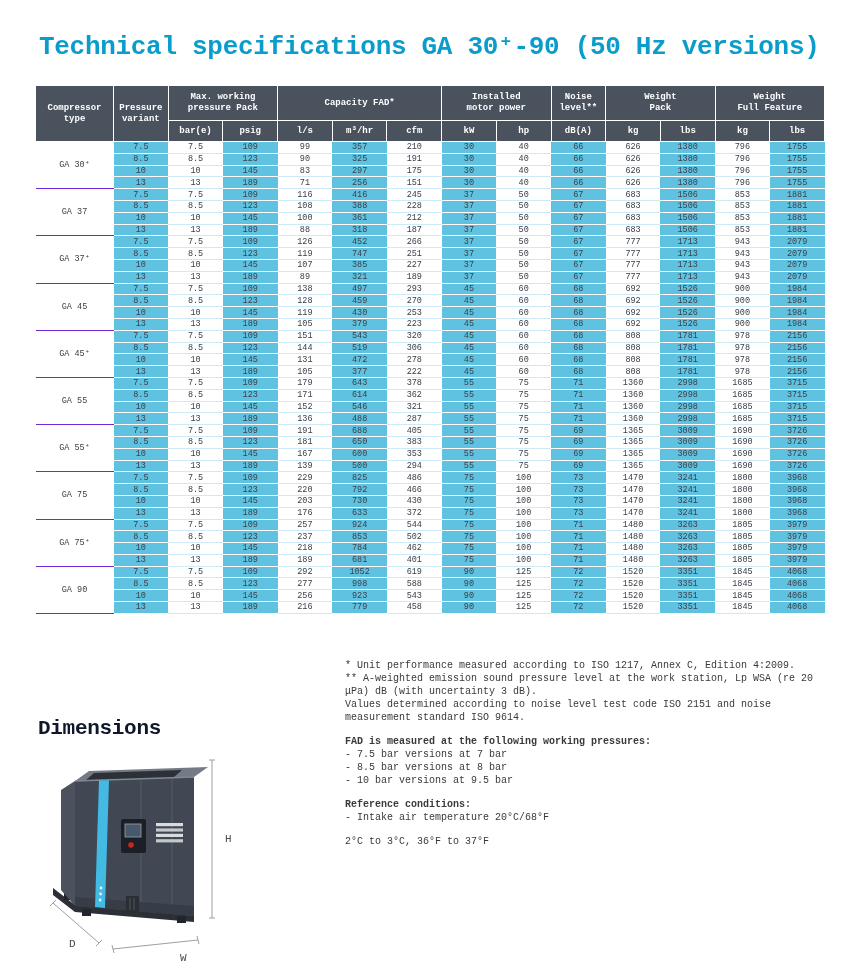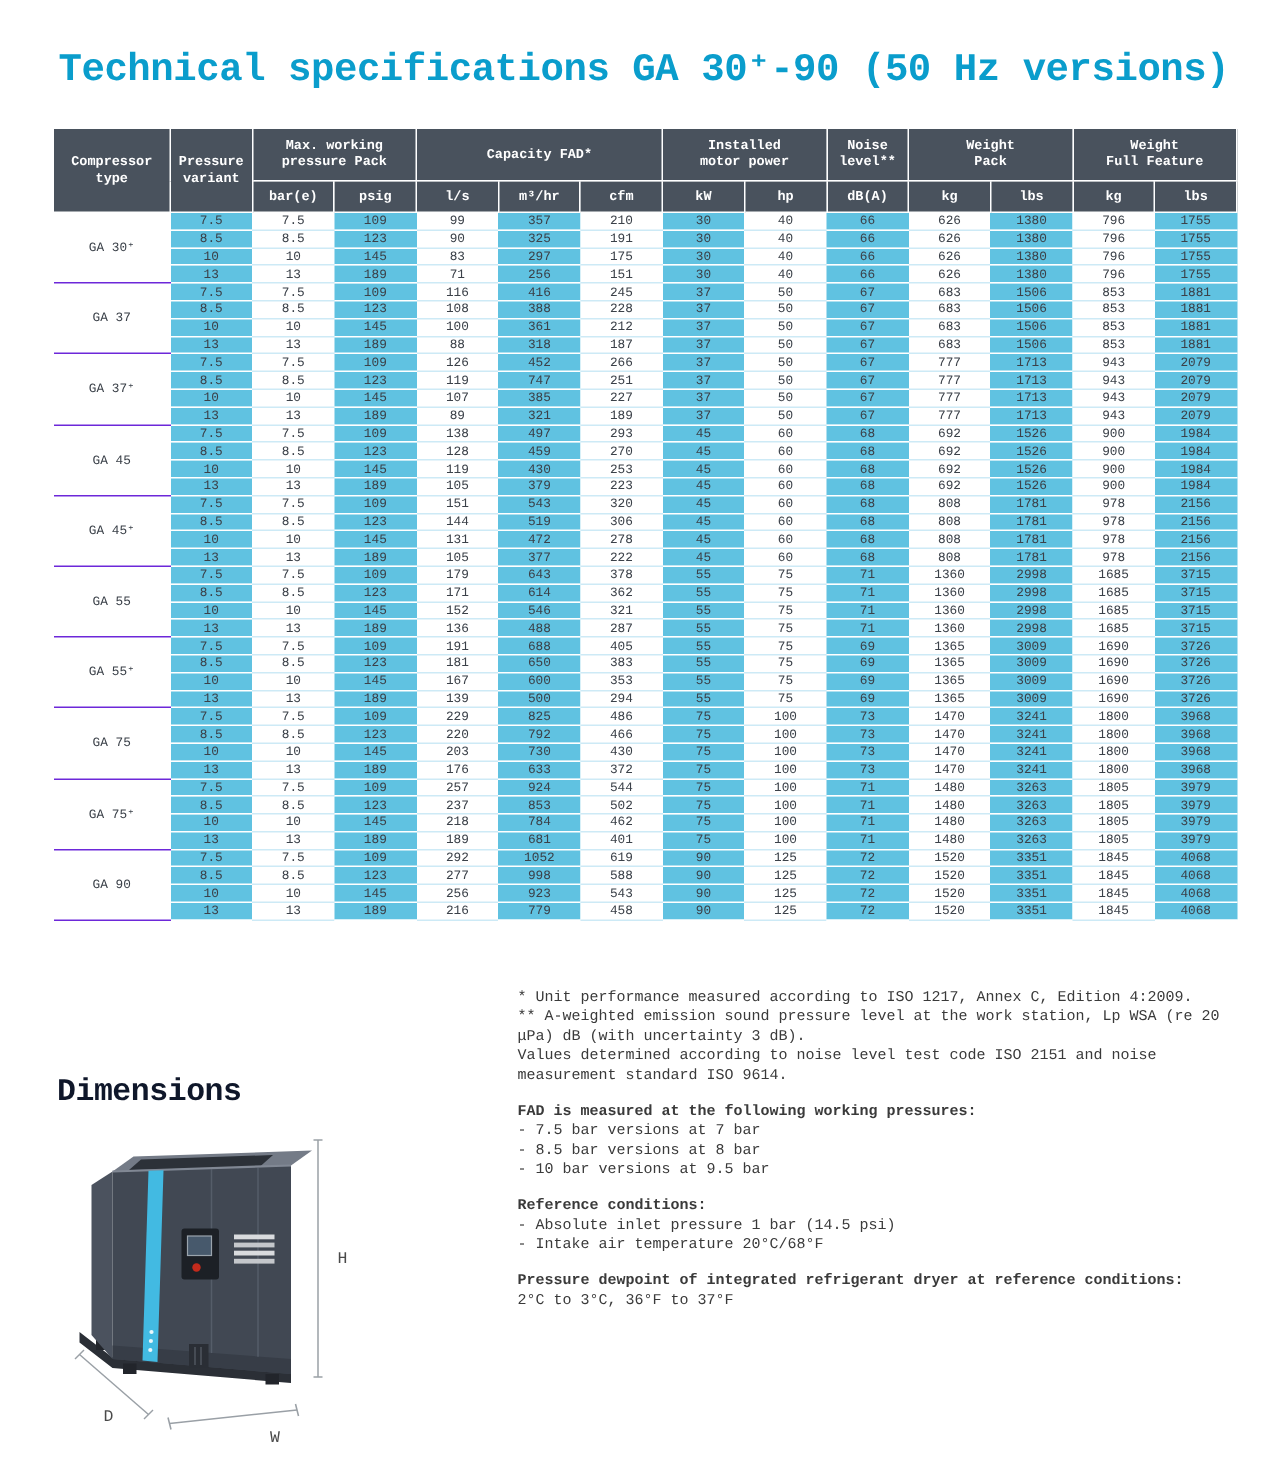--- a/index.html
+++ b/index.html
@@ -730,26 +730,24 @@
       <div class="bold">FAD is measured at the following working pressures:</div>
       <div>
           <div>-  7.5 bar versions at 7 bar</div>
           <div>-  8.5 bar versions at 8 bar</div>
           <div>-  10 bar versions at 9.5 bar</div>
         </div>
     </div>
     <div class="block">
       <div class="bold">Reference conditions:</div>
       <div>
-          <div>-  Absolute inlet pressure 1 bar (14.5 psi)</div>
           <div>-  Intake air temperature 20°C/68°F</div>
         </div>
     </div>
     <div class="block">
-      <div class="bold">Pressure dewpoint of integrated refrigerant dryer at reference conditions:</div>
       <div>2°C to 3°C, 36°F to 37°F</div>
     </div>
   </div>
 
   <div class="dim-title">Dimensions</div>
 
   <svg class="illu" width="300" height="233" viewBox="0 0 300 233">
 
     <polygon points="33,148 55,165 174,175 174,182 55,172 33,155" fill="#2b2f36"></polygon>
     <rect x="44" y="153" width="8" height="7" fill="#22252b"></rect>

